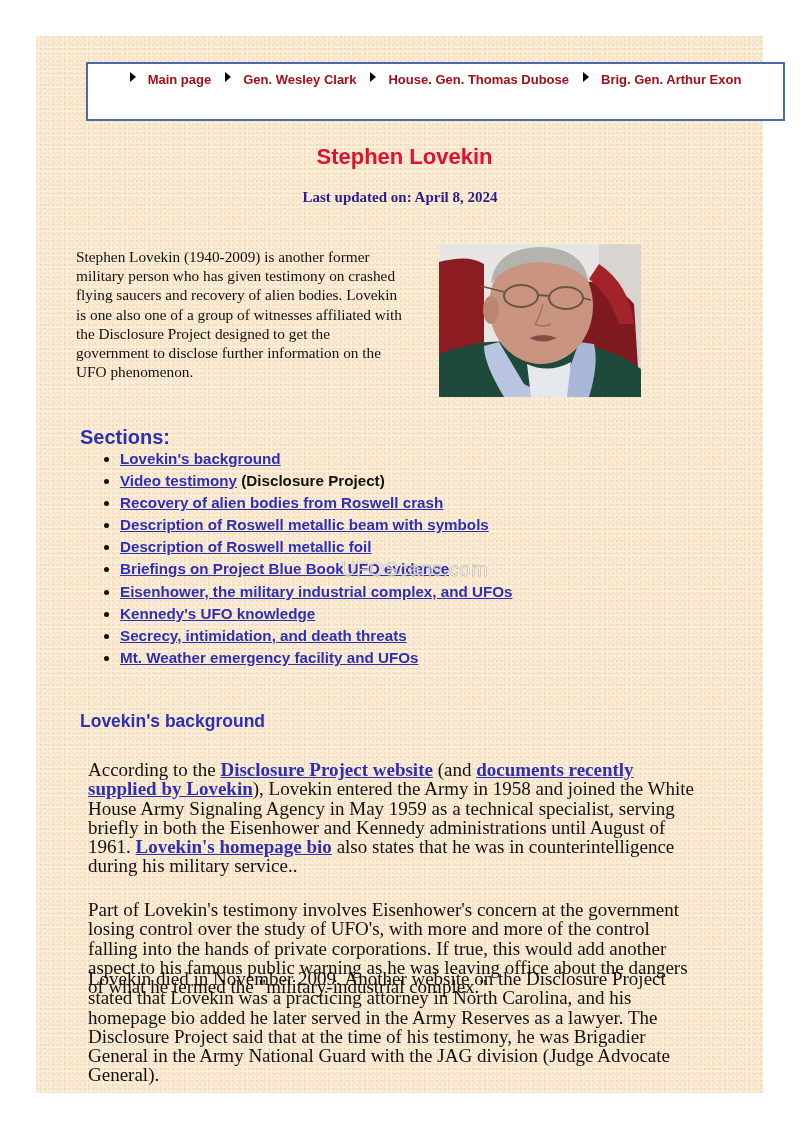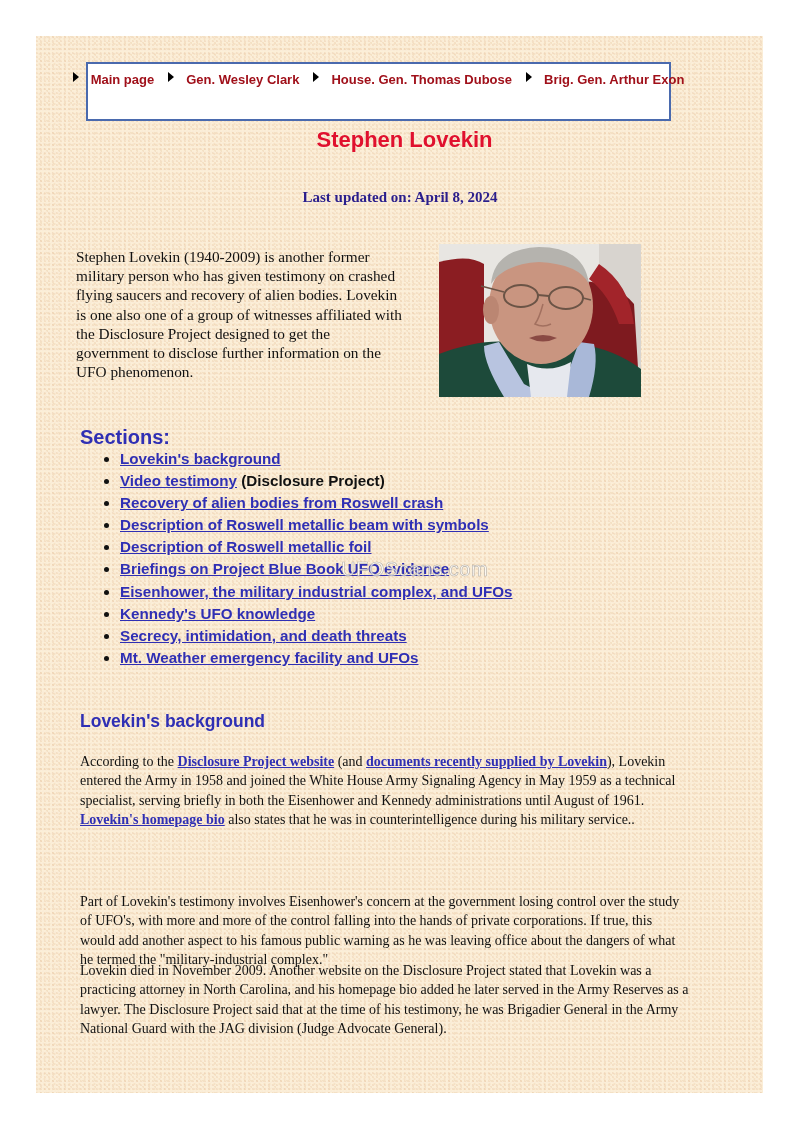--- a/index.html
+++ b/index.html
@@ -21,21 +21,21 @@
         radial-gradient(circle at 20% 30%, rgba(232,196,160,0.35) 0.8px, transparent 1.2px),
         radial-gradient(circle at 70% 60%, rgba(240,210,175,0.45) 0.8px, transparent 1.3px),
         radial-gradient(circle at 40% 80%, rgba(250,235,215,0.8) 0.9px, transparent 1.4px),
         radial-gradient(circle at 85% 15%, rgba(225,190,150,0.3) 0.7px, transparent 1.2px);
       background-size: 4px 4px, 5px 5px, 3px 3px, 6px 6px;
     }
     .nav-box {
       position: absolute;
       left: 50px;
       top: 26px;
-      width: 585px;
+      width: 699px;
       height: 59px;
       background: #ffffff;
       border: 2px solid #4a6aae;
       box-sizing: border-box;
       font-family: "Liberation Sans", sans-serif;
       font-weight: bold;
       font-size: 13px;
     }
     .nav-row {
       position: absolute;
@@ -62,21 +62,21 @@
       border-top: 5px solid transparent;
       border-bottom: 5px solid transparent;
       border-left: 6px solid #000;
       margin-right: 12px;
       position: relative;
       top: -3px;
     }
     .title {
       position: absolute;
       left: 0; right: 0;
-      top: 91px;
+      top: 108px;
       text-align: center;
       font-family: "Liberation Sans", sans-serif;
       font-weight: bold;
       font-size: 22px;
       color: #e0102e;
       padding-left: 10px;
     }
     .updated {
       position: absolute;
       left: 0; right: 0;
@@ -152,23 +152,23 @@
       top: 675px;
       font-family: "Liberation Sans", sans-serif;
       font-weight: bold;
       font-size: 17.5px;
       color: #2f2fb4;
     }
     .para {
       position: absolute;
       left: 44px;
       width: 610px;
-      margin: 0;
+      margin: 8px;
       font-family: "Liberation Serif", serif;
-      font-size: 14px;
+      font-size: 19px;
       line-height: 19.3px;
       color: #111;
     }
     .para a.lnk { font-weight: bold; }
     .p1 { top: 716px; }
     .p2 { top: 856px; }
     .p3 { top: 925px; }
   </style>
 </head>
 <body>

